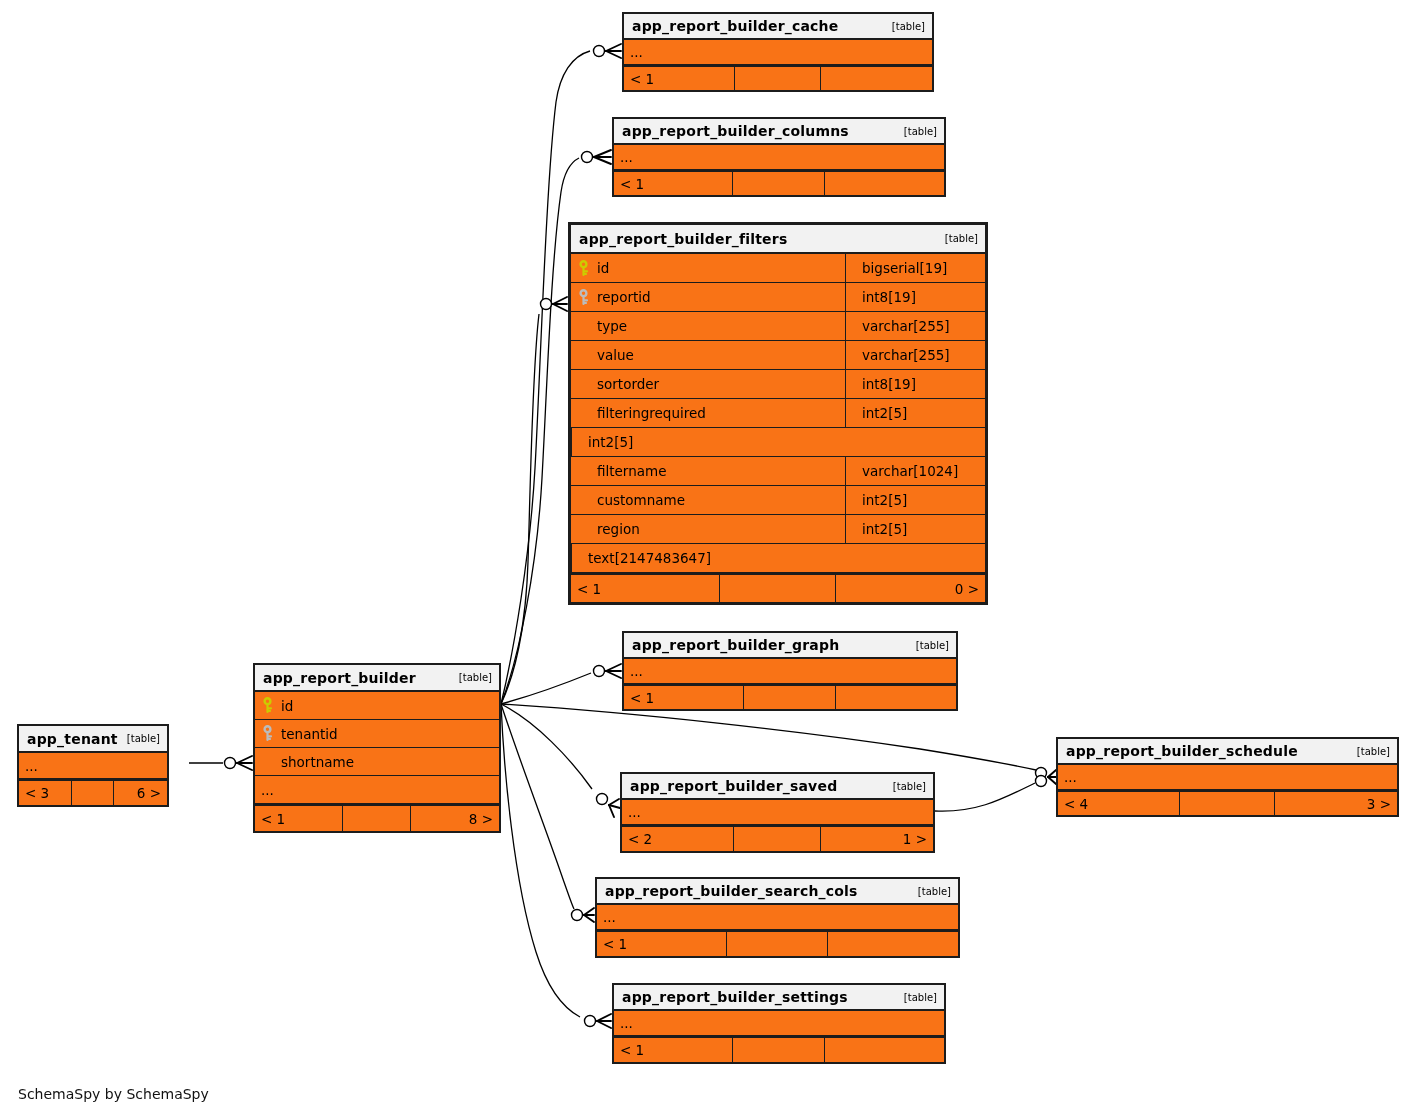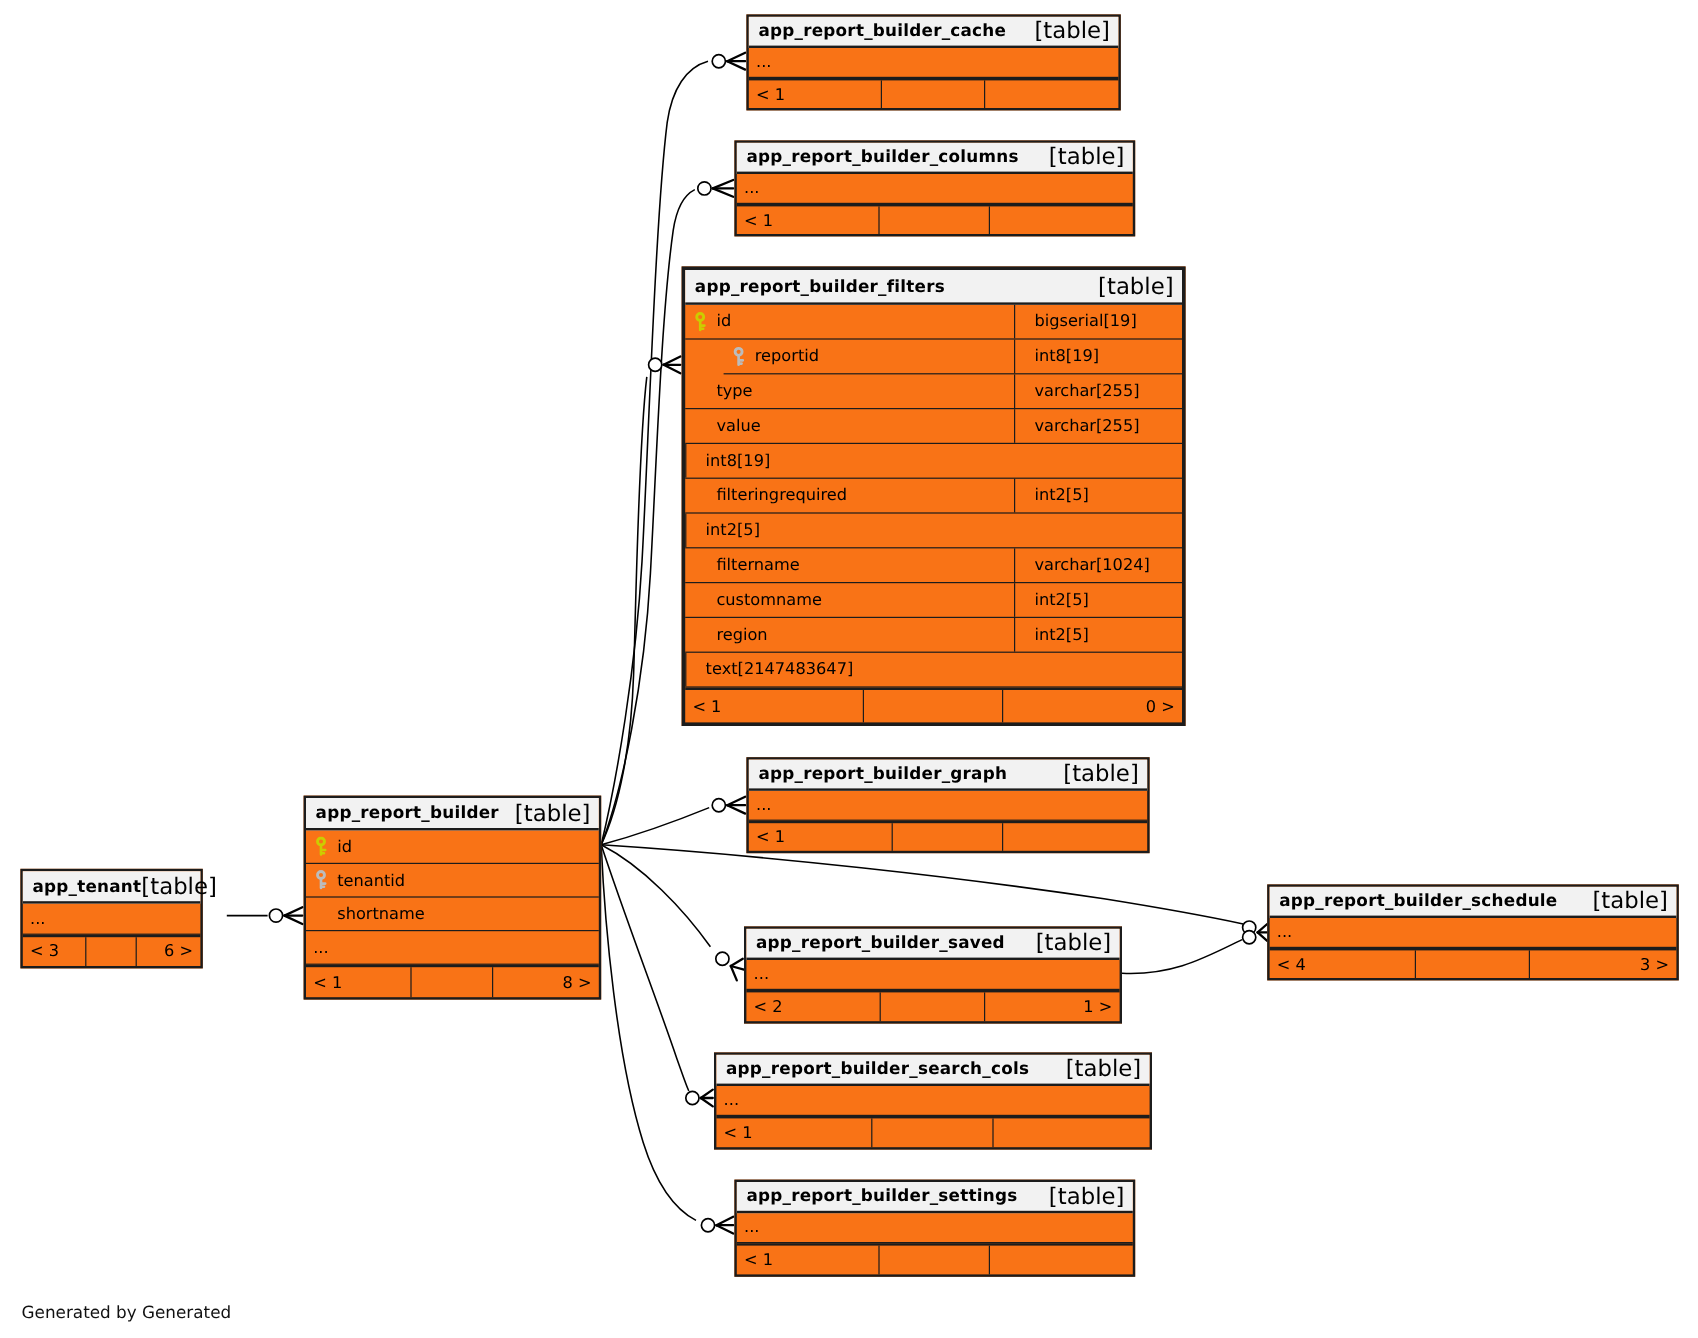--- a/index.html
+++ b/index.html
@@ -4,21 +4,21 @@
 <style>
   html,body{margin:0;padding:0;background:#fff;}
   body{font-family:"DejaVu Sans","Liberation Sans",sans-serif;color:#000;}
   #canvas{position:relative;width:1415px;height:1115px;background:#ffffff;overflow:hidden;}
   #edges-layer{position:absolute;left:0;top:0;width:1415px;height:1115px;}
   .db-table{position:absolute;background:#f97316;box-sizing:border-box;border:2px solid #1c1c1c;}
   .db-table.emphasis{border-width:3px;}
   .thead{display:flex;align-items:center;justify-content:space-between;background:#f2f2f2;
          border-bottom:2px solid #1c1c1c;box-sizing:border-box;padding:0 7px 0 8px;}
   .tname{font-weight:bold;font-size:14px;letter-spacing:.2px;white-space:nowrap;}
-  .tbadge{font-size:19px;white-space:nowrap;}
+  .tbadge{font-size:10px;white-space:nowrap;}
   .trow{display:flex;align-items:center;box-sizing:border-box;border-bottom:1px solid #1c1c1c;
         font-size:13.5px;}
   .trow:last-of-type{border-bottom:none;}
   .rowname{display:flex;align-items:center;box-sizing:border-box;padding-left:6px;flex:1;height:100%;}
   .iconslot{width:20px;display:inline-flex;align-items:center;justify-content:flex-start;flex:0 0 20px;}
   .rowtype{box-sizing:border-box;border-left:1px solid #1c1c1c;height:100%;display:flex;
            align-items:center;padding-left:16px;}
   .ellipsis-row .rowname{padding-left:6px;}
   .tfoot{display:flex;box-sizing:border-box;border-top:2px solid #1c1c1c;font-size:13.5px;}
   .tfoot span{display:flex;align-items:center;box-sizing:border-box;height:100%;padding:0 6px;}
@@ -146,21 +146,21 @@
             <span class="iconslot">
               <svg width="14" height="17" viewBox="0 0 14 17">
                 <circle cx="6.5" cy="4.2" r="2.9" fill="none" stroke="#cccc00" stroke-width="2.4"></circle>
                 <path d="M6.5,7.2 L6.5,15 M6.5,11.3 L10,11.3 M6.5,14 L9,14" fill="none" stroke="#cccc00" stroke-width="2.2" stroke-linecap="round"></path>
               </svg>
             </span>
             <span>id</span>
           </div>
           <div class="rowtype" style="width: 140px; flex: 0 0 140px;">bigserial[19]</div>
         </div>
-        <div class="trow" style="height: 29px; margin-left: 32px;">
+        <div class="trow" style="height: 29px;">
           <div class="rowname">
             <span class="iconslot">
               <svg width="14" height="17" viewBox="0 0 14 17">
                 <circle cx="6.5" cy="4.2" r="2.9" fill="none" stroke="#bcbcbc" stroke-width="2.4"></circle>
                 <path d="M6.5,7.2 L6.5,15 M6.5,11.3 L10,11.3 M6.5,14 L9,14" fill="none" stroke="#bcbcbc" stroke-width="2.2" stroke-linecap="round"></path>
               </svg>
             </span>
             <span>reportid</span>
           </div>
           <div class="rowtype" style="width: 140px; flex: 0 0 140px;">int8[19]</div>
@@ -173,20 +173,24 @@
           <div class="rowtype" style="width: 140px; flex: 0 0 140px;">varchar[255]</div>
         </div>
         <div class="trow" style="height: 29px;">
           <div class="rowname">
             <span class="iconslot"></span>
             <span>value</span>
           </div>
           <div class="rowtype" style="width: 140px; flex: 0 0 140px;">varchar[255]</div>
         </div>
         <div class="trow" style="height: 29px;">
+          <div class="rowname">
+            <span class="iconslot"></span>
+            <span>sortorder</span>
+          </div>
           <div class="rowtype" style="width: 140px; flex: 0 0 140px;">int8[19]</div>
         </div>
         <div class="trow" style="height: 29px;">
           <div class="rowname">
             <span class="iconslot"></span>
             <span>filteringrequired</span>
           </div>
           <div class="rowtype" style="width: 140px; flex: 0 0 140px;">int2[5]</div>
         </div>
         <div class="trow" style="height: 29px;">
@@ -356,14 +360,14 @@
             <span>...</span>
           </div>
         </div>
         <div class="tfoot" style="height: 26px;">
           <span class="f1">&lt; 1</span>
           <span class="f2"></span>
           <span class="f3"></span>
         </div>
       </div>
     </div>
-  <div class="note">Generated by Generated</div>
+  <div class="note">SchemaSpy by SchemaSpy</div>
 </div>
 
 </body></html>

